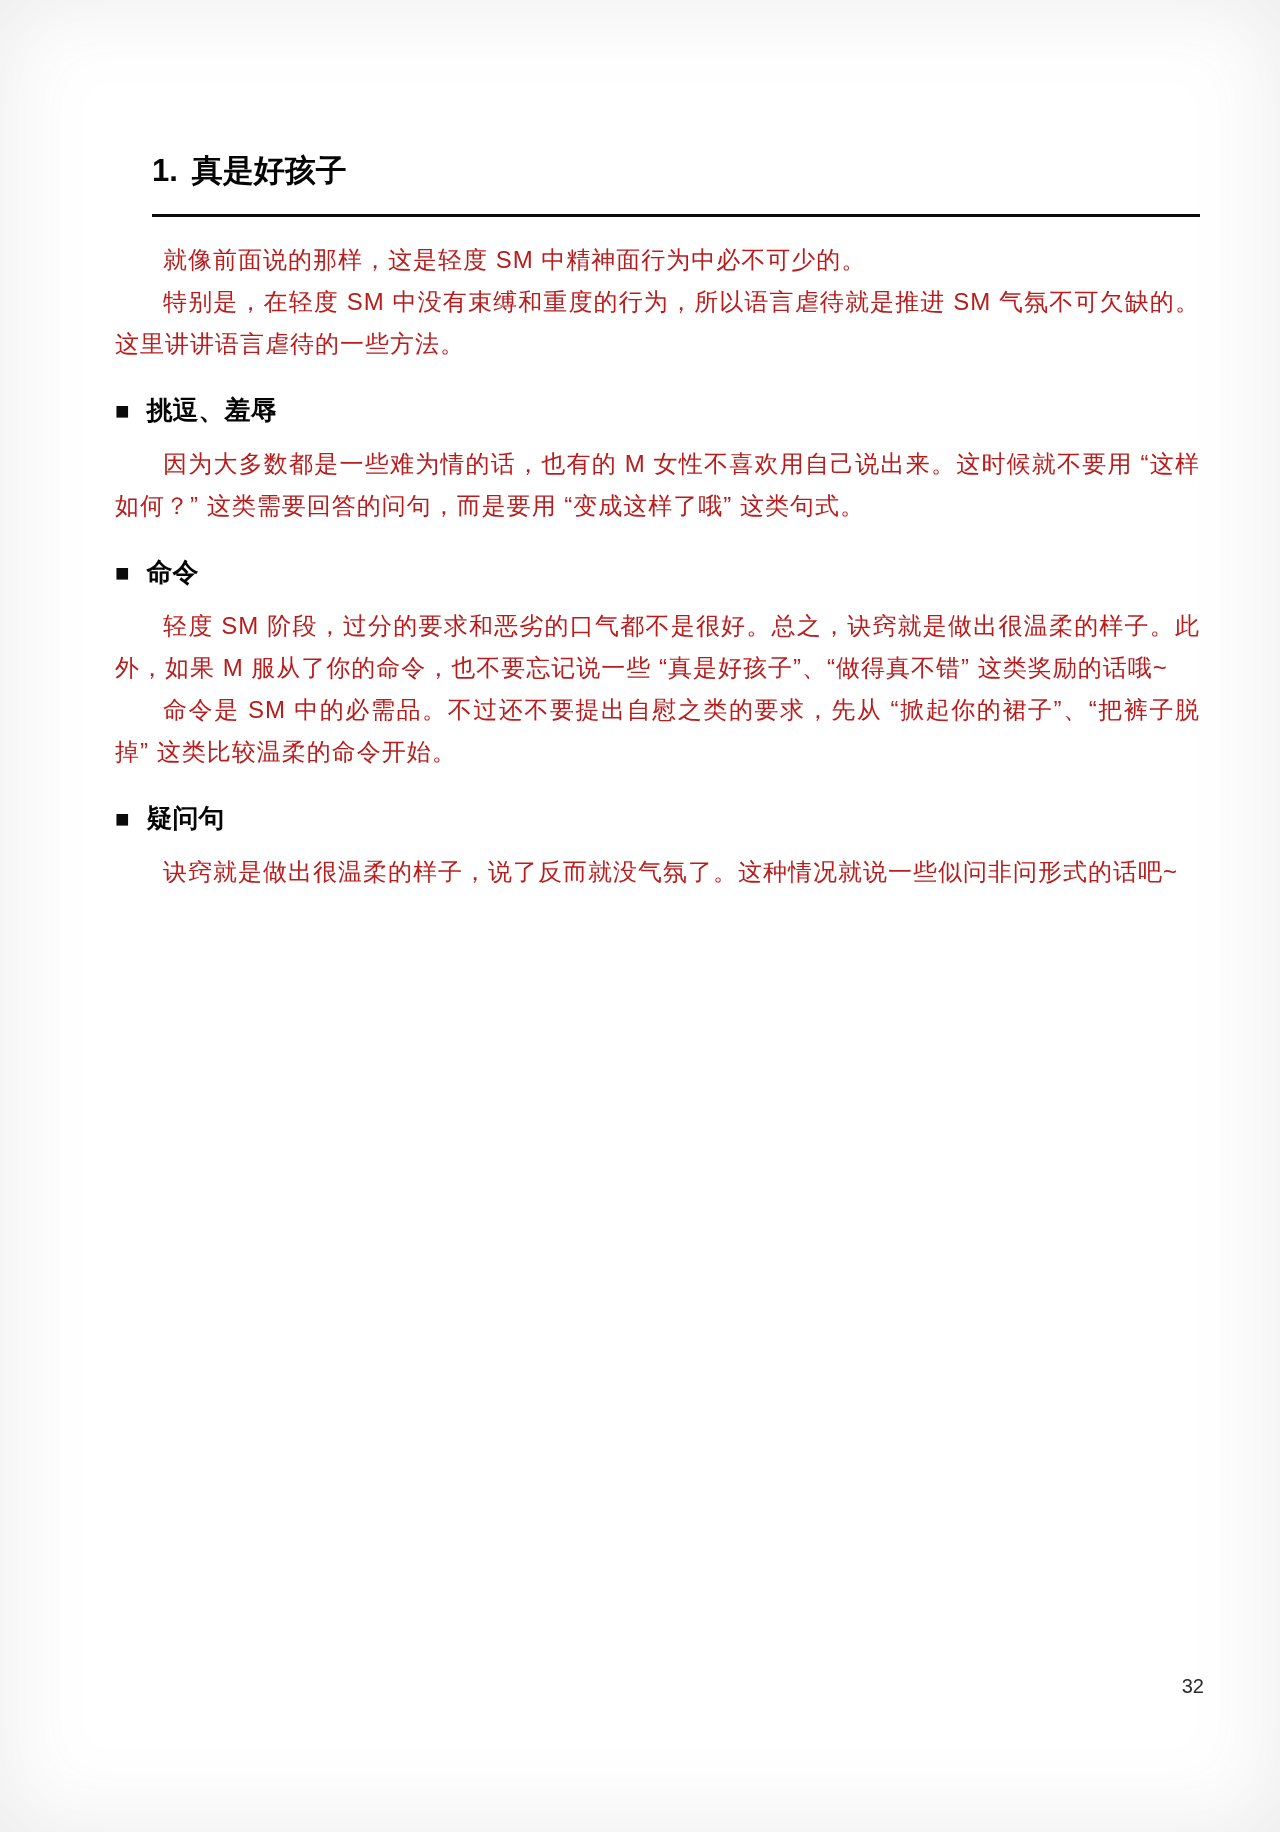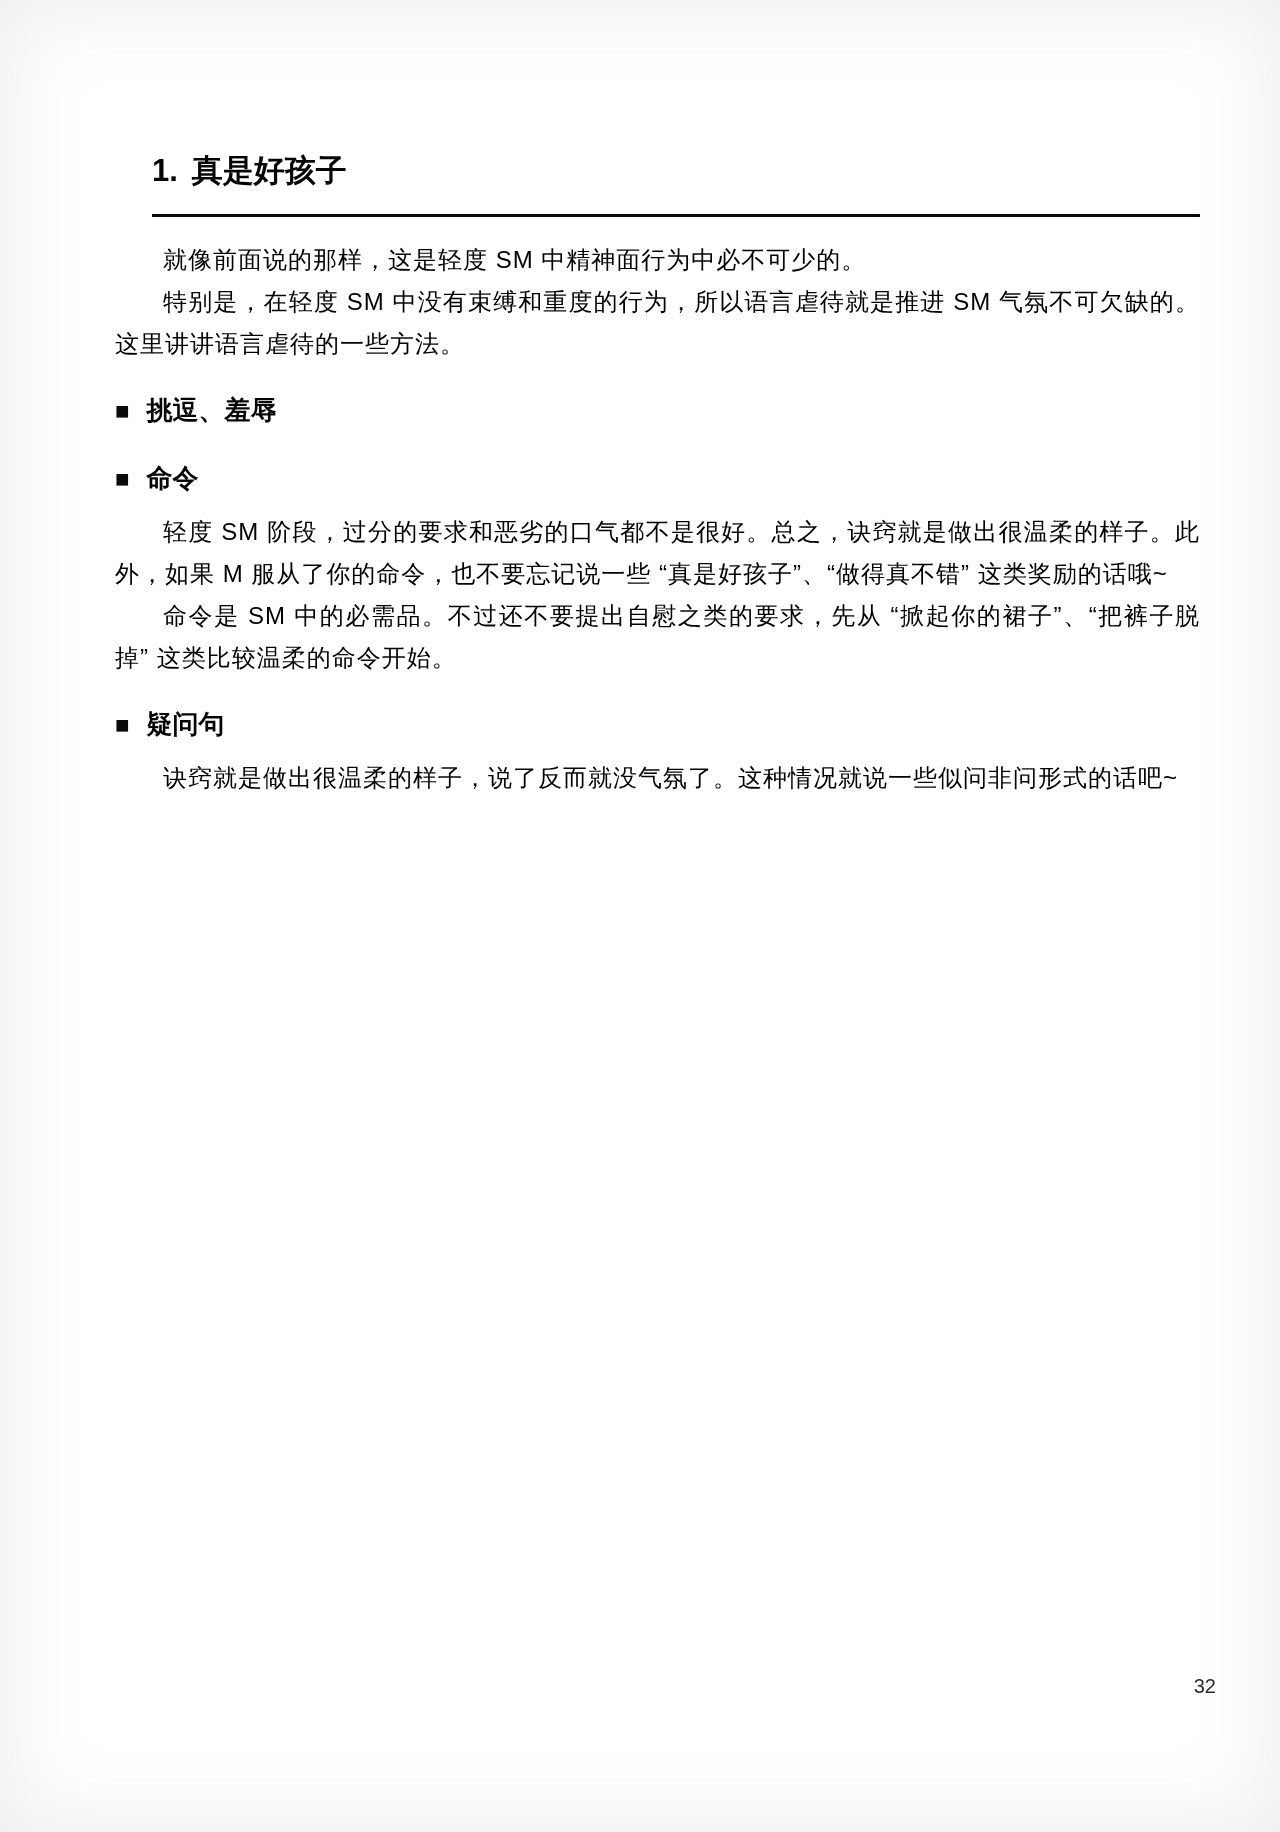--- a/index.html
+++ b/index.html
@@ -41,21 +41,21 @@
   .content {
     margin-top: 22px;
   }
   .para {
     margin: 0;
     font-size: 24px;
     line-height: 42px;
     letter-spacing: 1px;
     text-align: justify;
     text-indent: 2em;
-    color: #000000;
+    color: #b91c1c;
   }
   
   .section-heading {
     display: flex;
     align-items: center;
     gap: 17px;
     margin: 22px 0 10px 0;
     font-size: 26px;
     font-weight: bold;
     color: #050505;
@@ -64,21 +64,21 @@
   .bullet {
     font-size: 24px;
     line-height: 1;
     color: #0a0a0a;
     transform: translateY(1px);
   }
   
   .page-number {
     position: absolute;
     top: 1672px;
-    right: 64px;
+    right: 76px;
     font-size: 20px;
     color: #2a2a2a;
     line-height: 28px;
   }
 </style>
 </head>
 <body>
 
 <div class="page">
 
@@ -91,20 +91,21 @@
   <div class="content">
 
     <p class="para">就像前面说的那样，这是轻度 SM 中精神面行为中必不可少的。</p>
     <p class="para">特别是，在轻度 SM 中没有束缚和重度的行为，所以语言虐待就是推进 SM 气氛不可欠缺的。这里讲讲语言虐待的一些方法。</p>
 
     <section>
       <h2 class="section-heading">
         <span class="bullet">■</span>
         <span>挑逗、羞辱</span>
       </h2>
+      <p class="para">因为大多数都是一些难为情的话，也有的 M 女性不喜欢用自己说出来。这时候就不要用 “这样如何？” 这类需要回答的问句，而是要用 “变成这样了哦” 这类句式。</p>
     </section>
 
     <section>
       <h2 class="section-heading">
         <span class="bullet">■</span>
         <span>命令</span>
       </h2>
       <p class="para">轻度 SM 阶段，过分的要求和恶劣的口气都不是很好。总之，诀窍就是做出很温柔的样子。此外，如果 M 服从了你的命令，也不要忘记说一些 “真是好孩子”、“做得真不错” 这类奖励的话哦~</p>
       <p class="para">命令是 SM 中的必需品。不过还不要提出自慰之类的要求，先从 “掀起你的裙子”、“把裤子脱掉” 这类比较温柔的命令开始。</p>
     </section>

